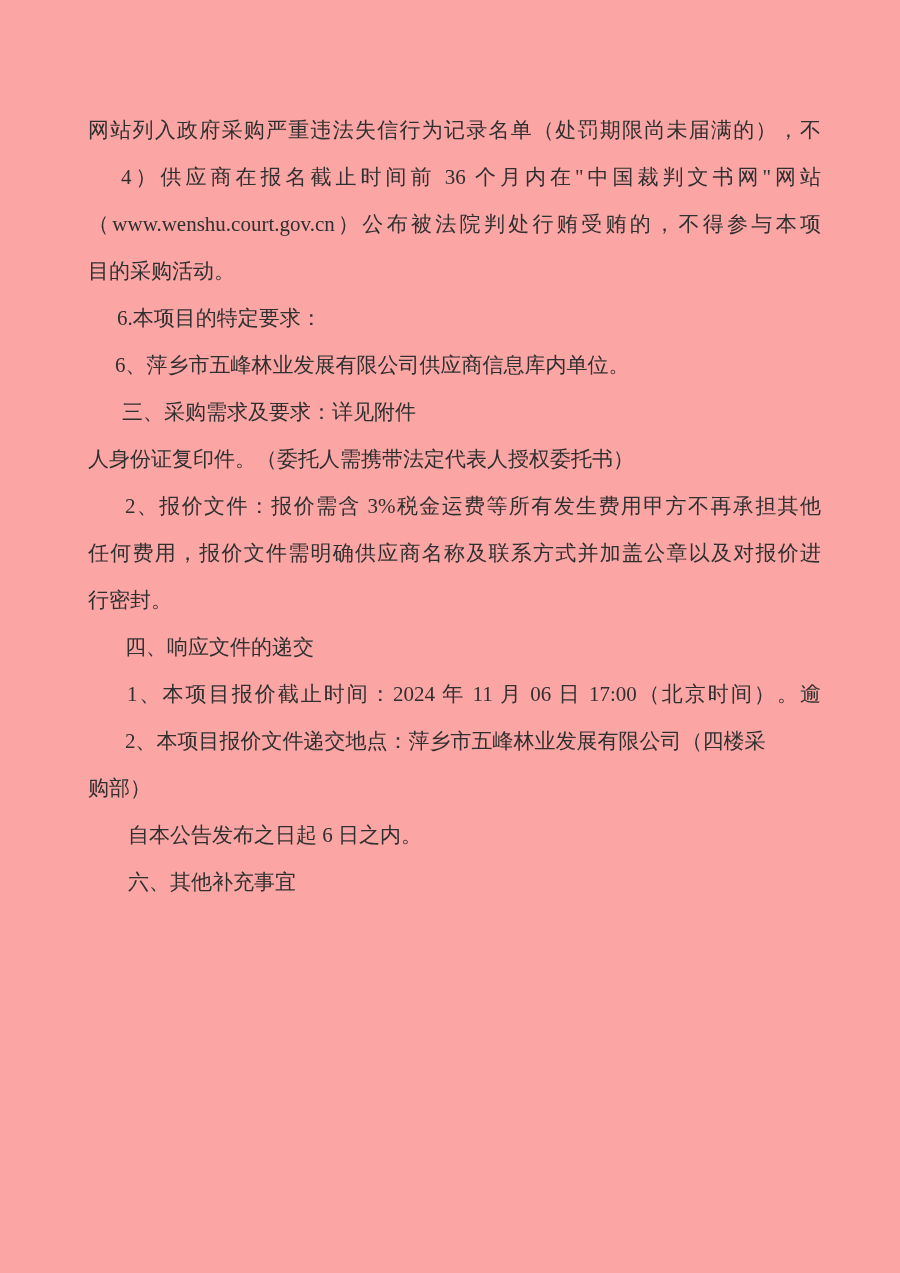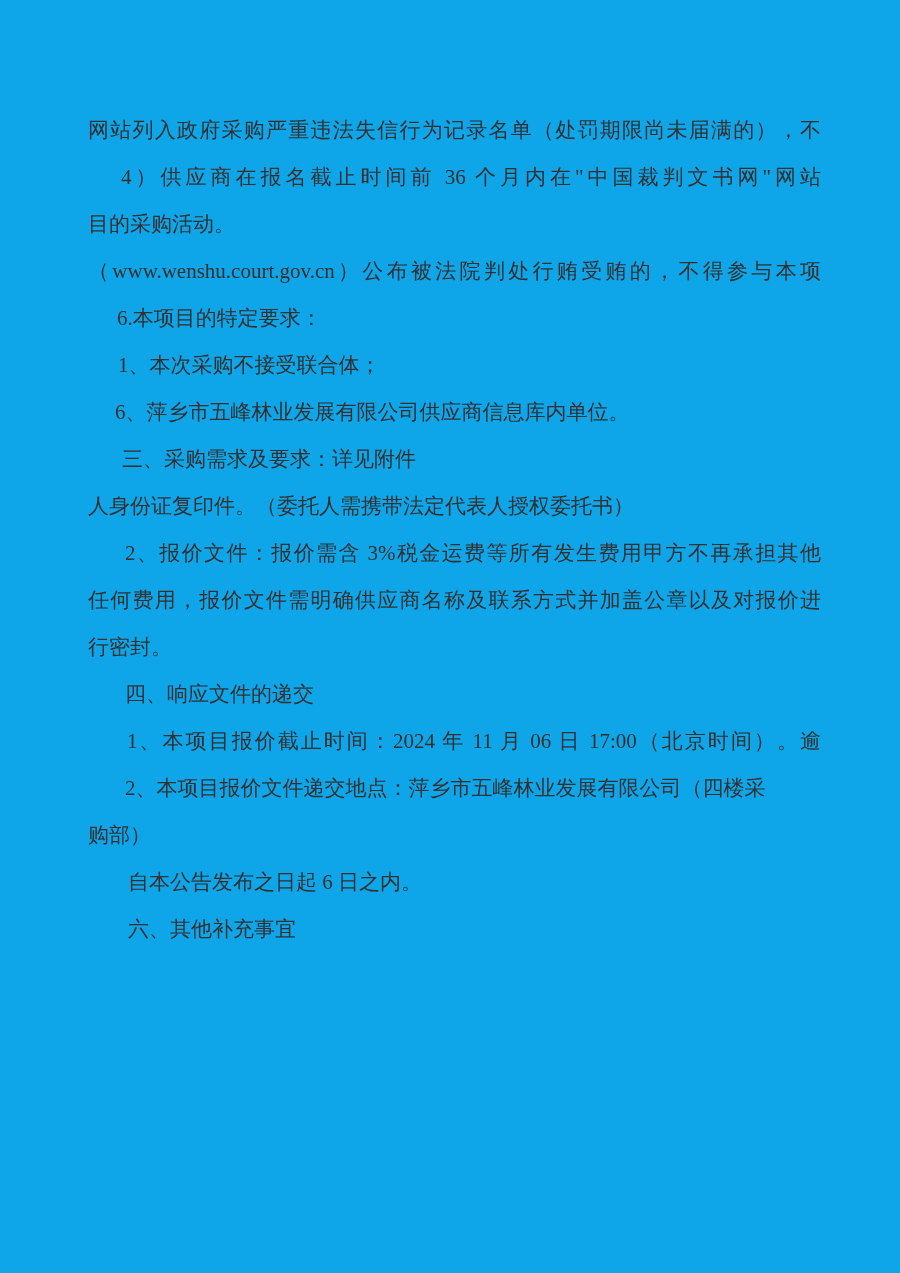--- a/index.html
+++ b/index.html
@@ -4,21 +4,21 @@
 <style>
   html, body {
     margin: 0;
     padding: 0;
     background: #ffffff;
   }
   .page {
     position: relative;
     width: 900px;
     height: 1273px;
-    background: #0ea5e9;
+    background: #fca5a5;
     overflow: hidden;
   }
   .doc-body {
     position: absolute;
     left: 88px;
     top: 107px;
     width: 733px;
     font-family: "Liberation Serif", "DejaVu Serif", serif;
     font-size: 21px;
     color: #303030;
@@ -34,24 +34,23 @@
     text-align-last: justify;
   }
 </style>
 </head>
 <body>
 
 <div class="page">
   <div class="doc-body" id="doc-body">
       <div class="doc-line fill" style="padding-left: 0px;">网站列入政府采购严重违法失信行为记录名单（处罚期限尚未届满的），不</div>
       <div class="doc-line fill" style="padding-left: 33px;">4）供应商在报名截止时间前 36 个月内在"中国裁判文书网"网站</div>
+      <div class="doc-line fill" style="padding-left: 0px;">（www.wenshu.court.gov.cn）公布被法院判处行贿受贿的，不得参与本项</div>
       <div class="doc-line" style="padding-left: 0px;">目的采购活动。</div>
-      <div class="doc-line fill" style="padding-left: 0px;">（www.wenshu.court.gov.cn）公布被法院判处行贿受贿的，不得参与本项</div>
       <div class="doc-line" style="padding-left: 29px;">6.本项目的特定要求：</div>
-      <div class="doc-line" style="padding-left: 30px;">1、本次采购不接受联合体；</div>
       <div class="doc-line" style="padding-left: 27px;">6、萍乡市五峰林业发展有限公司供应商信息库内单位。</div>
       <div class="doc-line" style="padding-left: 34px;">三、采购需求及要求：详见附件</div>
       <div class="doc-line" style="padding-left: 0px;">人身份证复印件。（委托人需携带法定代表人授权委托书）</div>
       <div class="doc-line fill" style="padding-left: 37px;">2、报价文件：报价需含 3%税金运费等所有发生费用甲方不再承担其他</div>
       <div class="doc-line fill" style="padding-left: 0px;">任何费用，报价文件需明确供应商名称及联系方式并加盖公章以及对报价进</div>
       <div class="doc-line" style="padding-left: 0px;">行密封。</div>
       <div class="doc-line" style="padding-left: 37px;">四、响应文件的递交</div>
       <div class="doc-line fill" style="padding-left: 39px;">1、本项目报价截止时间：2024 年 11 月 06 日 17:00（北京时间）。逾</div>
       <div class="doc-line" style="padding-left: 37px;">2、本项目报价文件递交地点：萍乡市五峰林业发展有限公司（四楼采</div>
       <div class="doc-line" style="padding-left: 0px;">购部）</div>

